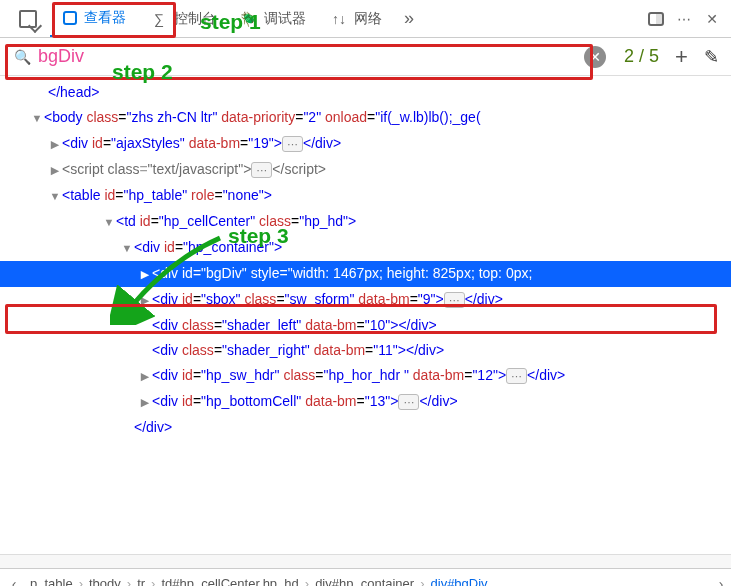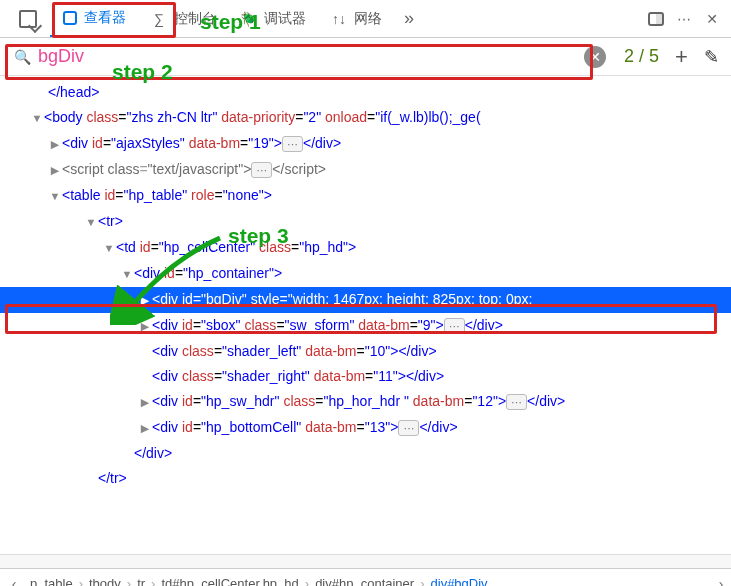--- a/index.html
+++ b/index.html
@@ -109,40 +109,38 @@
 
   <div class="row"><span class="ind" style="width:30px"></span><span class="tw">▼</span><span class="tag">&lt;body </span><span class="attr">class</span>=<span class="val">"zhs zh-CN ltr"</span> <span class="attr">data-priority</span>=<span class="val">"2"</span> <span class="attr">onload</span>=<span class="val">"if(_w.lb)lb();_ge(</span></div>
 
   <div class="row"><span class="ind" style="width:48px"></span><span class="tw">▶</span><span class="tag">&lt;div </span><span class="attr">id</span>=<span class="val">"ajaxStyles"</span> <span class="attr">data-bm</span>=<span class="val">"19"</span><span class="tag">&gt;</span><span class="ell">⋯</span><span class="tag">&lt;/div&gt;</span></div>
 
   <div class="row" style="color:#9e9e9e"><span class="ind" style="width:48px"></span><span class="tw">▶</span><span class="txt">&lt;script </span><span class="txt">class</span>=<span class="txt">"text/javascript"</span><span class="txt">&gt;</span><span class="ell">⋯</span><span class="txt">&lt;/script&gt;</span></div>
 
   <div class="row"><span class="ind" style="width:48px"></span><span class="tw">▼</span><span class="tag">&lt;table </span><span class="attr">id</span>=<span class="val">"hp_table"</span> <span class="attr">role</span>=<span class="val">"none"</span><span class="tag">&gt;</span></div>
 
 
-  <div class="row"><span class="ind" style="width:84px"></span><span class="tw">▼</span><span class="tag">&lt;tr&gt;</span></div>
 
   <div class="row"><span class="ind" style="width:102px"></span><span class="tw">▼</span><span class="tag">&lt;td </span><span class="attr">id</span>=<span class="val">"hp_cellCenter"</span> <span class="attr">class</span>=<span class="val">"hp_hd"</span><span class="tag">&gt;</span></div>
 
   <div class="row"><span class="ind" style="width:120px"></span><span class="tw">▼</span><span class="tag">&lt;div </span><span class="attr">id</span>=<span class="val">"hp_container"</span><span class="tag">&gt;</span></div>
 
   <div class="row sel"><span class="ind" style="width:138px"></span><span class="tw">▶</span><span class="tag">&lt;div </span><span class="attr">id</span>=<span class="val">"bgDiv"</span> <span class="attr">style</span>=<span class="val">"width: 1467px; height: 825px; top: 0px;</span></div>
 
   <div class="row"><span class="ind" style="width:138px"></span><span class="tw">▶</span><span class="tag">&lt;div </span><span class="attr">id</span>=<span class="val">"sbox"</span> <span class="attr">class</span>=<span class="val">"sw_sform"</span> <span class="attr">data-bm</span>=<span class="val">"9"</span><span class="tag">&gt;</span><span class="ell">⋯</span><span class="tag">&lt;/div&gt;</span></div>
 
   <div class="row"><span class="ind" style="width:152px"></span><span class="tag">&lt;div </span><span class="attr">class</span>=<span class="val">"shader_left"</span> <span class="attr">data-bm</span>=<span class="val">"10"</span><span class="tag">&gt;</span><span class="tag">&lt;/div&gt;</span></div>
 
   <div class="row"><span class="ind" style="width:152px"></span><span class="tag">&lt;div </span><span class="attr">class</span>=<span class="val">"shader_right"</span> <span class="attr">data-bm</span>=<span class="val">"11"</span><span class="tag">&gt;</span><span class="tag">&lt;/div&gt;</span></div>
 
   <div class="row"><span class="ind" style="width:138px"></span><span class="tw">▶</span><span class="tag">&lt;div </span><span class="attr">id</span>=<span class="val">"hp_sw_hdr"</span> <span class="attr">class</span>=<span class="val">"hp_hor_hdr "</span> <span class="attr">data-bm</span>=<span class="val">"12"</span><span class="tag">&gt;</span><span class="ell">⋯</span><span class="tag">&lt;/div&gt;</span></div>
 
   <div class="row"><span class="ind" style="width:138px"></span><span class="tw">▶</span><span class="tag">&lt;div </span><span class="attr">id</span>=<span class="val">"hp_bottomCell"</span> <span class="attr">data-bm</span>=<span class="val">"13"</span><span class="tag">&gt;</span><span class="ell">⋯</span><span class="tag">&lt;/div&gt;</span></div>
 
   <div class="row"><span class="ind" style="width:134px"></span><span class="tag">&lt;/div&gt;</span></div>
-  <div class="row"><span class="ind" style="width:98px"></span><span class="tag">&lt;/tr&gt;</span></div>
 </div>
 
 <div class="hscroll"></div>
 
 <div class="crumbs">
   <span class="crumb-btn">‹</span>
   <span class="crumb">p_table</span>
     <span class="csep">›</span>
   <span class="crumb">tbody</span>
     <span class="csep">›</span>

